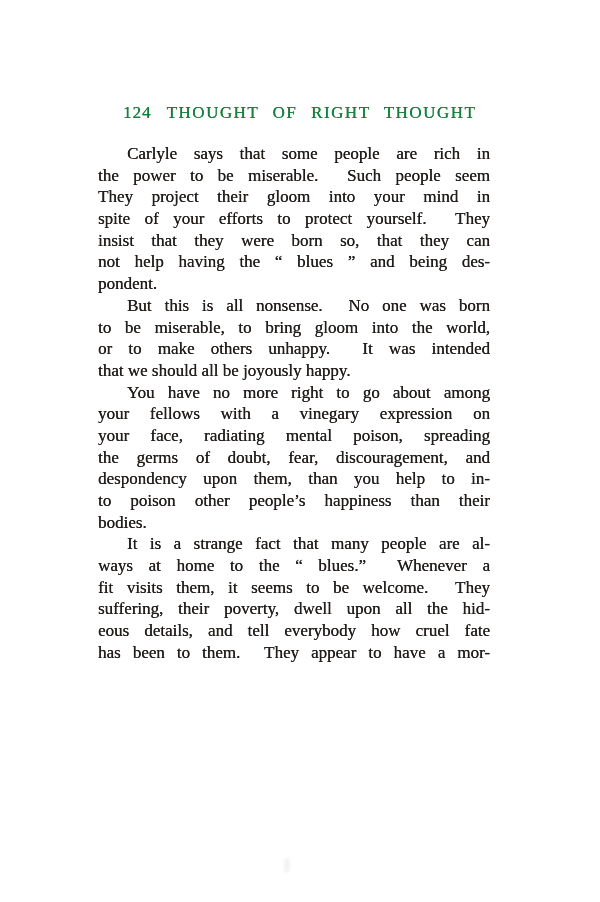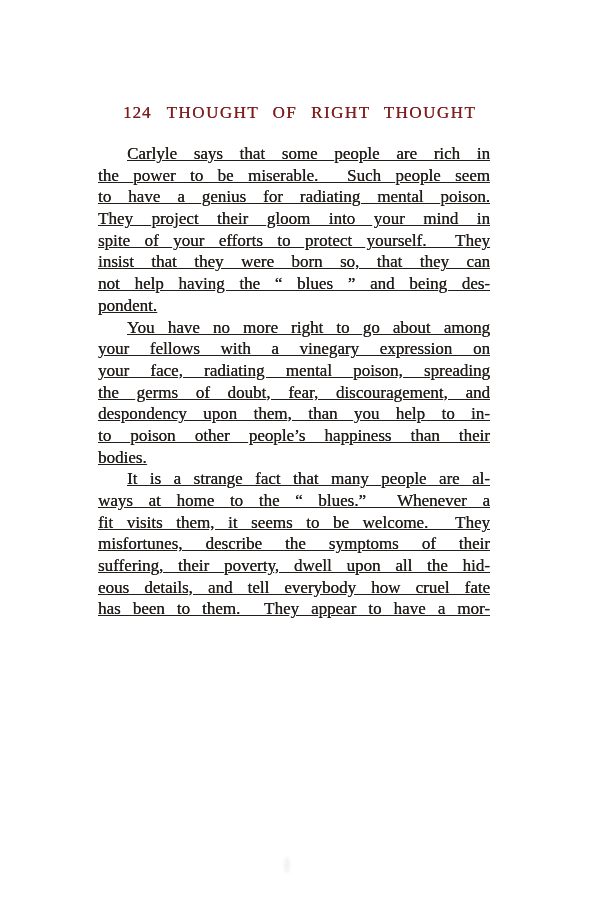--- a/index.html
+++ b/index.html
@@ -20,21 +20,21 @@
   }
   .header {
     position: absolute;
     top: 103px;
     left: 123px;
     width: 370px;
     display: flex;
     align-items: baseline;
     font-size: 17px;
     line-height: 20px;
-    color: #7f1d1d;
+    color: #15803d;
     text-shadow: 0.2px 0 0 currentColor;
   }
   .pagenum {
     letter-spacing: 1px;
     margin-right: 15px;
     font-variant-numeric: oldstyle-nums;
   }
   .running-title {
     letter-spacing: 1.5px;
     word-spacing: 8px;
@@ -49,21 +49,20 @@
     color: #221e1b;
     text-shadow: 0.2px 0 0 currentColor;
   }
   .para { margin: 0; padding: 0; }
   .line {
     height: 21.7px;
     line-height: 21.7px;
     text-align: justify;
     text-align-last: justify;
     overflow: hidden;
-    text-decoration: underline;
   }
   .line.indent { text-indent: 29px; }
   .line.end {
     text-align: left;
     text-align-last: left;
   }
   .smudge {
     position: absolute;
     left: 284px;
     top: 857px;
@@ -82,44 +81,48 @@
   <div class="header">
     <span class="pagenum">124</span>
     <span class="running-title">THOUGHT OF RIGHT THOUGHT</span>
   </div>
 
   <div class="body-text">
 
     <div class="para">
       <div class="line indent">Carlyle says that some people are rich in</div>
       <div class="line">the power to be miserable.&nbsp; Such people seem</div>
-      <div class="line">to have a genius for radiating mental poison.</div>
       <div class="line">They project their gloom into your mind in</div>
       <div class="line">spite of your efforts to protect yourself.&nbsp; They</div>
       <div class="line">insist that they were born so, that they can</div>
       <div class="line">not help having the “ blues ” and being des-</div>
       <div class="line end">pondent.</div>
     </div>
 
+    <div class="para">
+      <div class="line indent">But this is all nonsense.&nbsp; No one was born</div>
+      <div class="line">to be miserable, to bring gloom into the world,</div>
+      <div class="line">or to make others unhappy.&nbsp; It was intended</div>
+      <div class="line end">that we should all be joyously happy.</div>
+    </div>
 
     <div class="para">
       <div class="line indent">You have no more right to go about among</div>
       <div class="line">your fellows with a vinegary expression on</div>
       <div class="line">your face, radiating mental poison, spreading</div>
       <div class="line">the germs of doubt, fear, discouragement, and</div>
       <div class="line">despondency upon them, than you help to in-</div>
       <div class="line">to poison other people’s happiness than their</div>
       <div class="line end">bodies.</div>
     </div>
 
     <div class="para">
       <div class="line indent">It is a strange fact that many people are al-</div>
       <div class="line">ways at home to the “ blues.”&nbsp; Whenever a</div>
       <div class="line">fit visits them, it seems to be welcome.&nbsp; They</div>
-      <div class="line">misfortunes, describe the symptoms of their</div>
       <div class="line">suffering, their poverty, dwell upon all the hid-</div>
       <div class="line">eous details, and tell everybody how cruel fate</div>
       <div class="line">has been to them.&nbsp; They appear to have a mor-</div>
     </div>
 
   </div>
 
   <div class="smudge"></div>
 
 </div>

